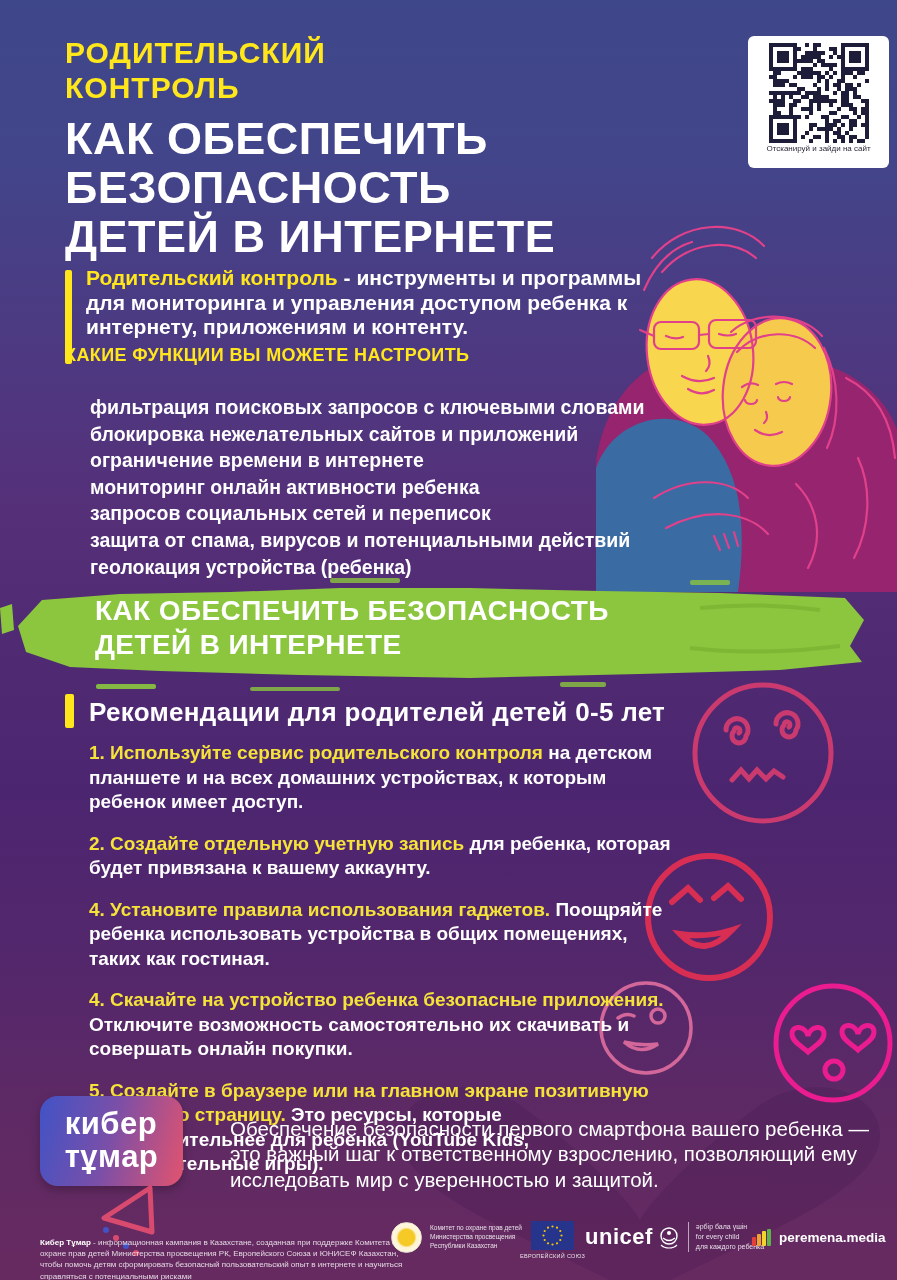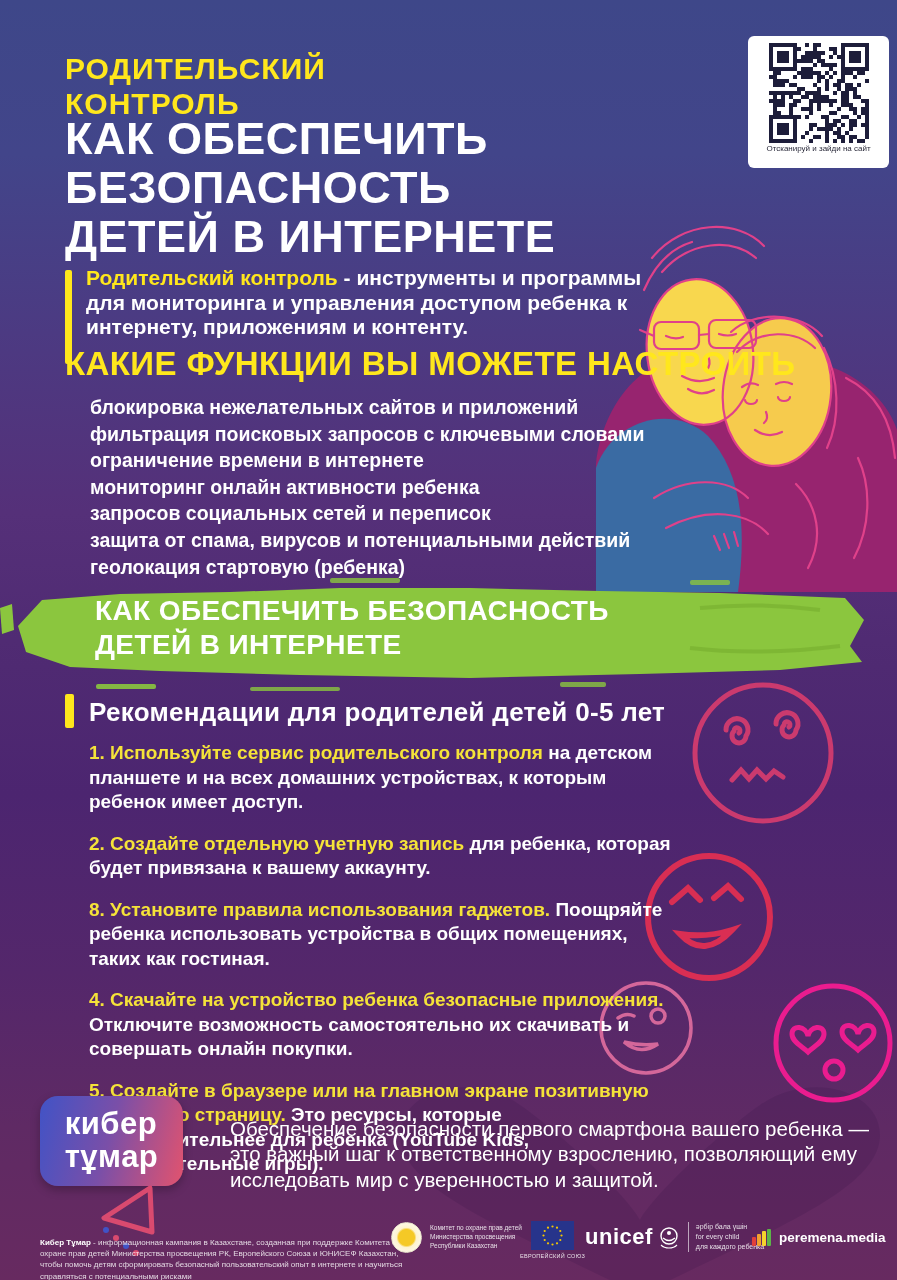--- a/index.html
+++ b/index.html
@@ -6,36 +6,36 @@
   html,body { background:#222; }
   .poster {
     position:relative; width:897px; height:1280px; overflow:hidden;
     font-family:"Liberation Sans", sans-serif;
     background:linear-gradient(180deg,
       #3e4789 0%, #42458a 12%, #4c3a82 26%, #553079 40%,
       #4f2a72 52%, #4c2570 62%, #54276b 76%, #5f2a64 88%, #672a60 100%);
   }
   .abs { position:absolute; }
   
-  .kicker { left:65px; top:52px; color:#ffe71c; font-size:30px; font-weight:800;
+  .kicker { left:65px; top:36px; color:#ffe71c; font-size:30px; font-weight:800;
     line-height:1.16; letter-spacing:1px; z-index:3; white-space:pre-line; }
   .main-title { left:65px; top:114px; color:#ffffff; font-size:45px; font-weight:800;
     line-height:1.09; letter-spacing:0.5px; z-index:3; white-space:pre-line; }
   
   .qr-box { left:748px; top:36px; width:141px; height:132px; background:#fff;
     border-radius:6px; padding:7px 9px 4px 9px; z-index:4; text-align:center; }
   .qr-box svg { display:block; width:100%; height:100px; }
   .qr-caption { font-size:8px; color:#2a2a3a; margin-top:2px; line-height:1.1; }
   
   .intro { left:65px; top:266px; display:flex; z-index:3; }
   .ybar { background:#ffe71c; width:7px; border-radius:2px; }
   .intro .ybar { height:94px; margin-right:14px; margin-top:4px; }
   .intro-text { width:560px; color:#fff; font-size:21px; font-weight:700; line-height:1.17; }
   .intro-text .lead { color:#ffe71c; }
-  .section-heading { left:65px; top:345px; color:#ffe71c; font-size:33px;
+  .section-heading { left:65px; top:345px; color:#ffe71c; font-size:18px;
     font-weight:800; letter-spacing:0.4px; z-index:3; }
   
   .functions { left:90px; top:394px; z-index:3; }
   .functions div { color:#fff; font-size:19.5px; font-weight:600; line-height:26.6px; }
   
   .illustration { left:596px; top:206px; width:301px; height:386px; z-index:1; }
   
   .banner-svg { left:0; top:568px; width:897px; height:130px; z-index:2; }
   .banner-text { left:95px; top:594px; color:#fff; font-size:28px; font-weight:800;
     line-height:1.22; letter-spacing:0.4px; z-index:3; white-space:pre-line; }
@@ -381,27 +381,27 @@
   </div>
 
   <div class="abs intro">
     <div class="ybar"></div>
     <div class="intro-text"><span class="lead">Родительский контроль</span><span> - инструменты и программы для мониторинга и управления доступом ребенка к интернету, приложениям и контенту.</span></div>
   </div>
 
   <div class="abs section-heading">КАКИЕ ФУНКЦИИ ВЫ МОЖЕТЕ НАСТРОИТЬ</div>
 
   <div class="abs functions">
+    <div>фильтрация поисковых запросов с ключевыми словами</div>
     <div>блокировка нежелательных сайтов и приложений</div>
-    <div>фильтрация поисковых запросов с ключевыми словами</div>
     <div>ограничение времени в интернете</div>
     <div>мониторинг онлайн активности ребенка</div>
     <div>запросов социальных сетей и переписок</div>
     <div>защита от спама, вирусов и потенциальными действий</div>
-    <div>геолокация стартовую (ребенка)</div>
+    <div>геолокация устройства (ребенка)</div>
   </div>
 
   <svg class="abs banner-svg" viewBox="0 0 897 130" preserveAspectRatio="none">
     <polygon fill="#8bc63e" points="18,58 42,32 120,26 230,24 340,20 470,20 600,23 720,25 845,30 864,52 850,78 862,94 780,102 640,106 470,110 300,107 160,103 70,99 26,84"></polygon>
     <polygon fill="#8bc63e" points="0,40 12,36 14,62 2,66"></polygon>
     <rect x="96" y="116" width="60" height="5" rx="2" fill="#8bc63e" opacity=".9"></rect>
     <rect x="250" y="119" width="90" height="4" rx="2" fill="#8bc63e" opacity=".8"></rect>
     <rect x="560" y="114" width="46" height="5" rx="2" fill="#8bc63e" opacity=".8"></rect>
     <rect x="330" y="10" width="70" height="5" rx="2" fill="#8bc63e" opacity=".8"></rect>
     <rect x="690" y="12" width="40" height="5" rx="2" fill="#8bc63e" opacity=".8"></rect>
@@ -410,21 +410,21 @@
   <div class="abs banner-text">КАК ОБЕСПЕЧИТЬ БЕЗОПАСНОСТЬ
 ДЕТЕЙ В ИНТЕРНЕТЕ</div>
 
   <div class="abs rec-head">
     <div class="ybar"></div>
     <div class="rec-title">Рекомендации для родителей детей 0-5 лет</div>
   </div>
   <div class="abs rec-list">
     <p class="rec-item"><span class="lead">1. Используйте сервис родительского контроля</span><span> на детском планшете и на всех домашних устройствах, к которым ребенок имеет доступ.</span></p>
     <p class="rec-item"><span class="lead">2. Создайте отдельную учетную запись</span><span> для ребенка, которая будет привязана к вашему аккаунту.</span></p>
-    <p class="rec-item"><span class="lead">8. Установите правила использования гаджетов.</span><span> Поощряйте ребенка использовать устройства в общих помещениях, таких как гостиная.</span></p>
+    <p class="rec-item"><span class="lead">4. Установите правила использования гаджетов.</span><span> Поощряйте ребенка использовать устройства в общих помещениях, таких как гостиная.</span></p>
     <p class="rec-item"><span class="lead">4. Скачайте на устройство ребенка безопасные приложения.</span><span> Отключите возможность самостоятельно их скачивать и совершать онлайн покупки.</span></p>
     <p class="rec-item"><span class="lead">5. Создайте в браузере или на главном экране позитивную стартовую страницу.</span><span> Это ресурсы, которые предпочтительнее для ребенка (YouTube Kids, образовательные игры).</span></p>
   </div>
 
   <svg class="abs emoji" style="left:688px;top:678px" width="150" height="150" viewBox="0 0 150 150">
     <g fill="none" stroke="#cb3a6e" stroke-width="5" stroke-linecap="round">
       <circle cx="75" cy="75" r="68"></circle>
       <path d="M38,52 a11,11 0 1 1 20,6 a7,7 0 1 1 -12,-5 a3,3 0 1 1 5,2"></path>
       <path d="M88,46 a11,11 0 1 1 20,6 a7,7 0 1 1 -12,-5 a3,3 0 1 1 5,2"></path>
       <path d="M44,102 l9,-10 l8,9 l8,-9 l9,9 l8,-8 l9,6"></path>

